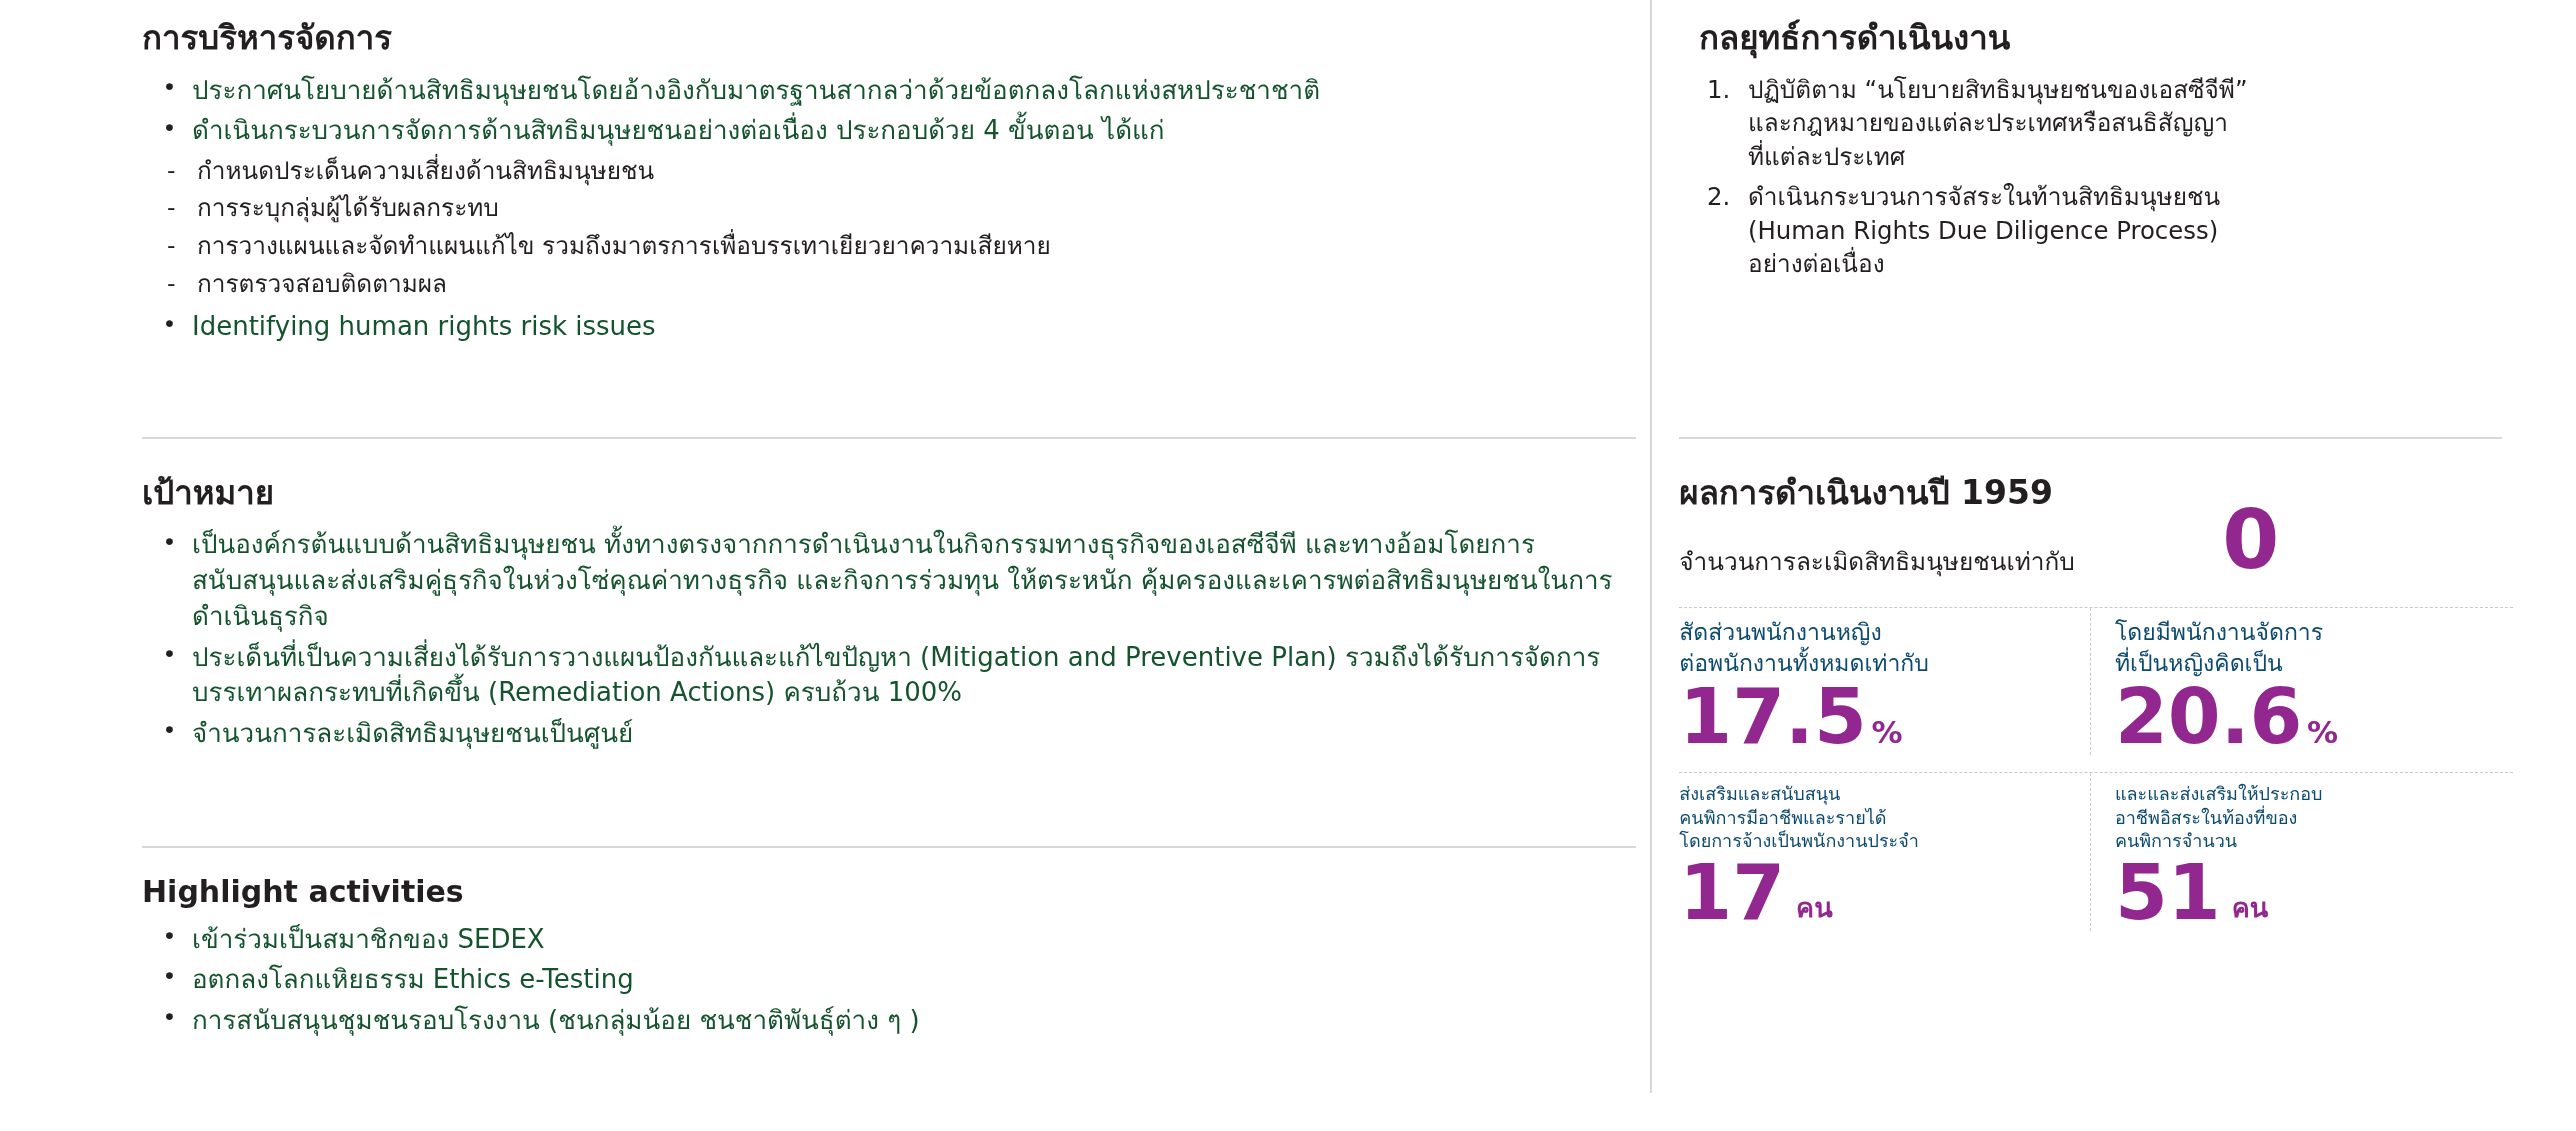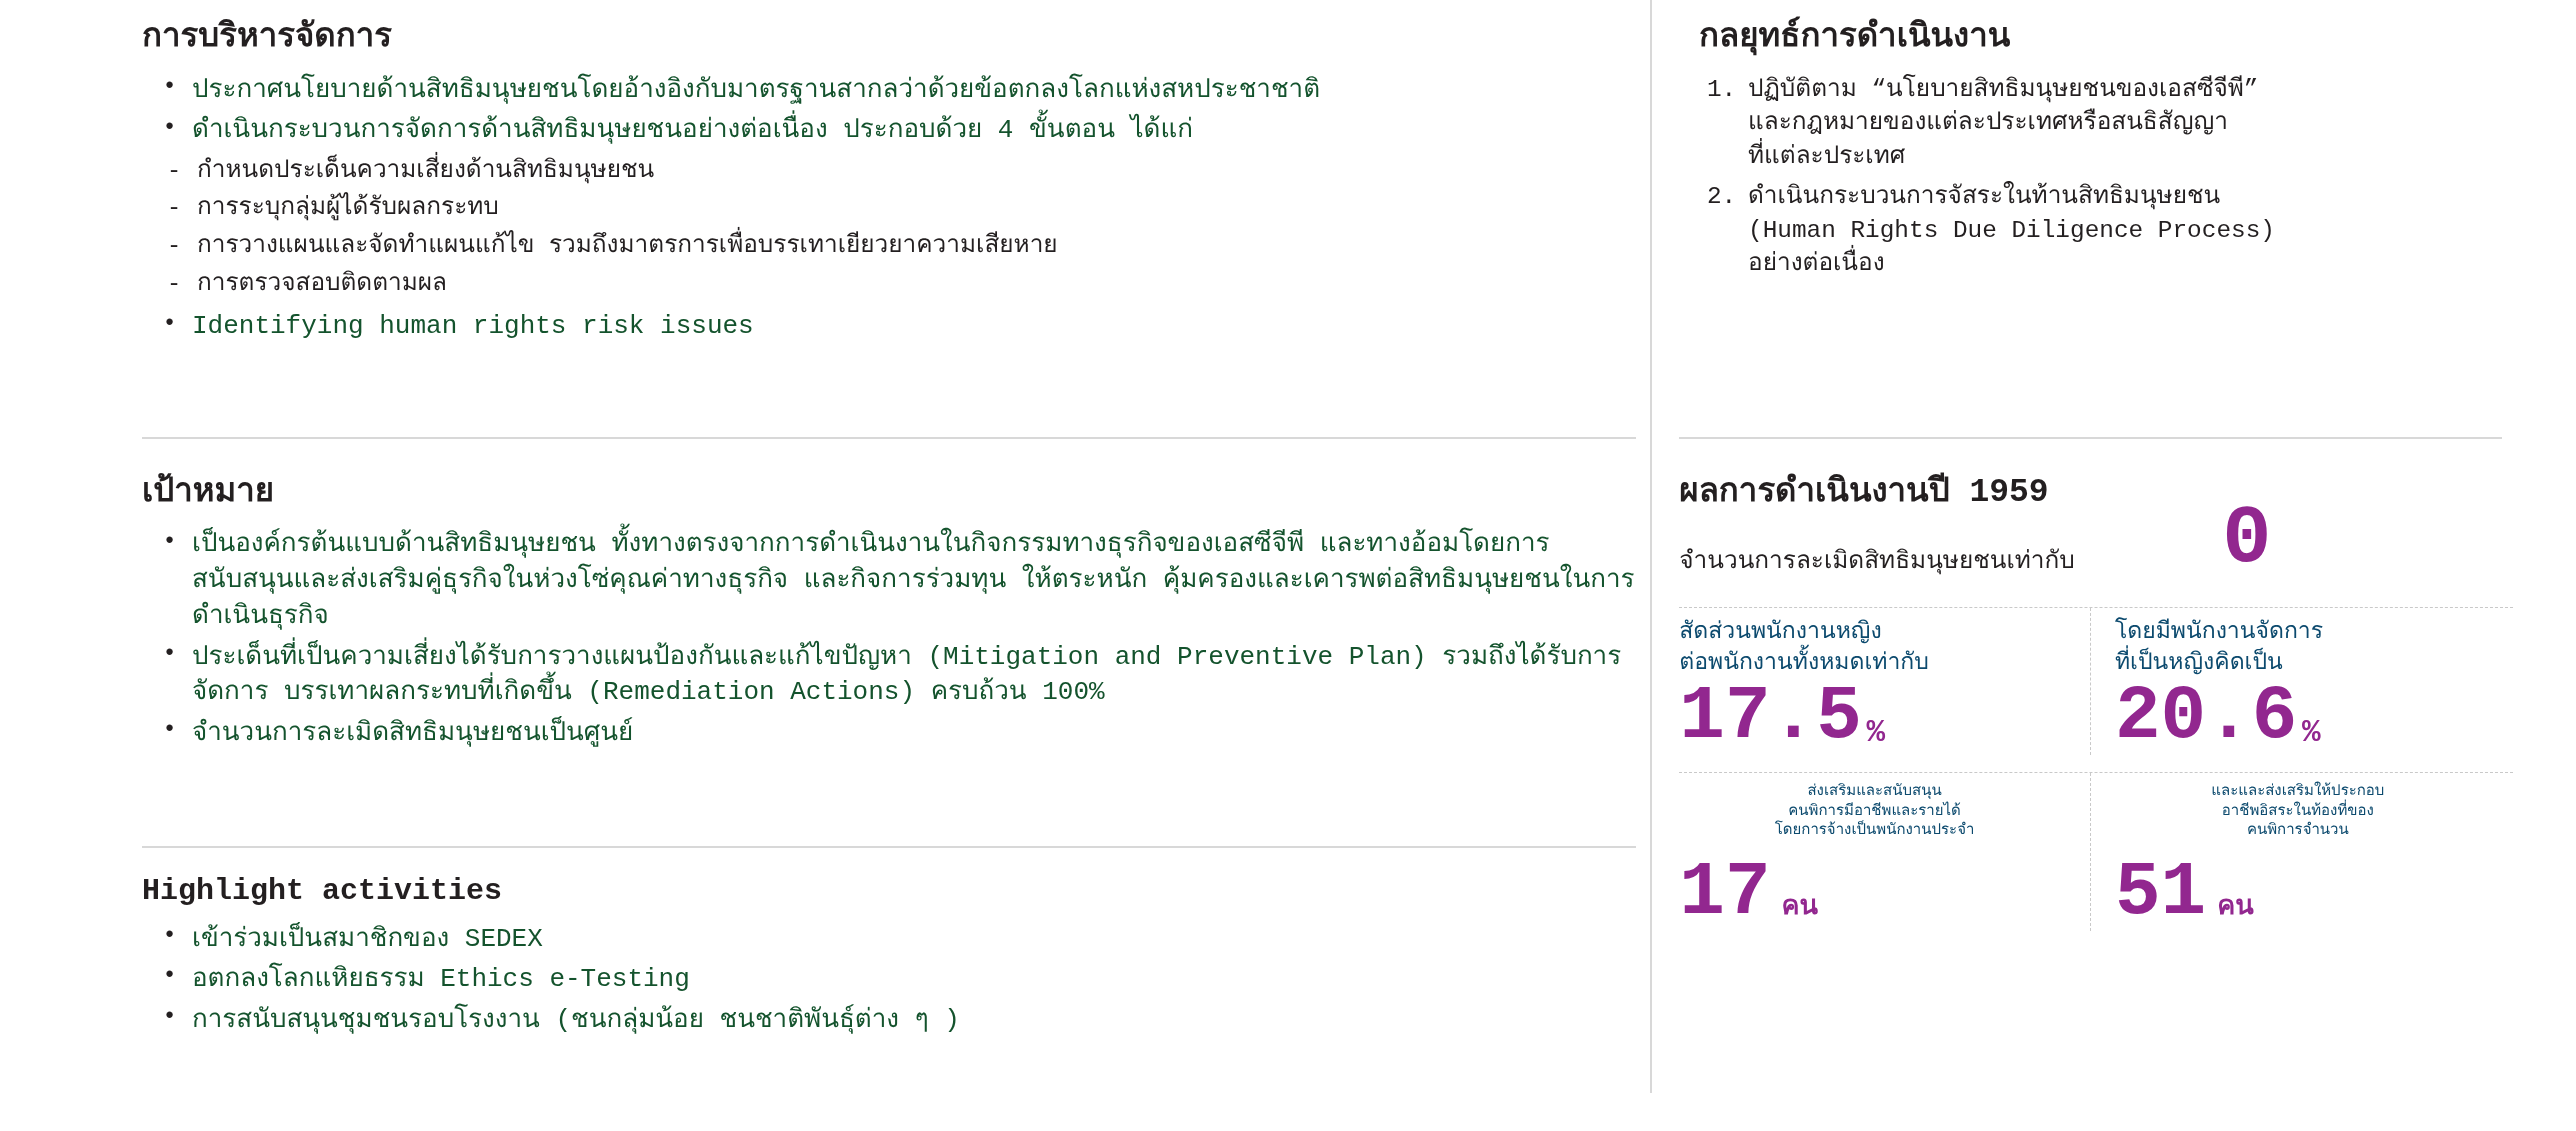--- a/index.html
+++ b/index.html
@@ -8,21 +8,20 @@
     height: 1131px;
     background: #ffffff;
     font-family: "DejaVu Sans", "Liberation Sans", sans-serif;
     color: #231f20;
   }
   .page {
     position: relative;
     width: 2576px;
     height: 1131px;
     padding: 0;
-    font-family: Liberation Mono, monospace;
   }
 
   
   .left-col {
     position: absolute;
     left: 142px;
     top: 0;
     width: 1494px;
   }
   .right-col {
@@ -163,24 +162,23 @@
     padding-left: 23.6px;
   }
   .stat-label {
     font-size: 23px;
     line-height: 1.34;
     color: #0c4a6e;
     padding-top: 9.4px;
     min-height: 66px;
   }
   .stat-label.small {
-    font-size: 15px;
+    font-size: 18px;
     line-height: 1.3;
     min-height: 82px;
-    text-align: center;
   }
   .stat-big {
     font-size: 76px;
     font-weight: bold;
     color: #92278f;
     line-height: 1;
     display: flex;
     align-items: flex-end;
   }
   .stat-big .unit {

